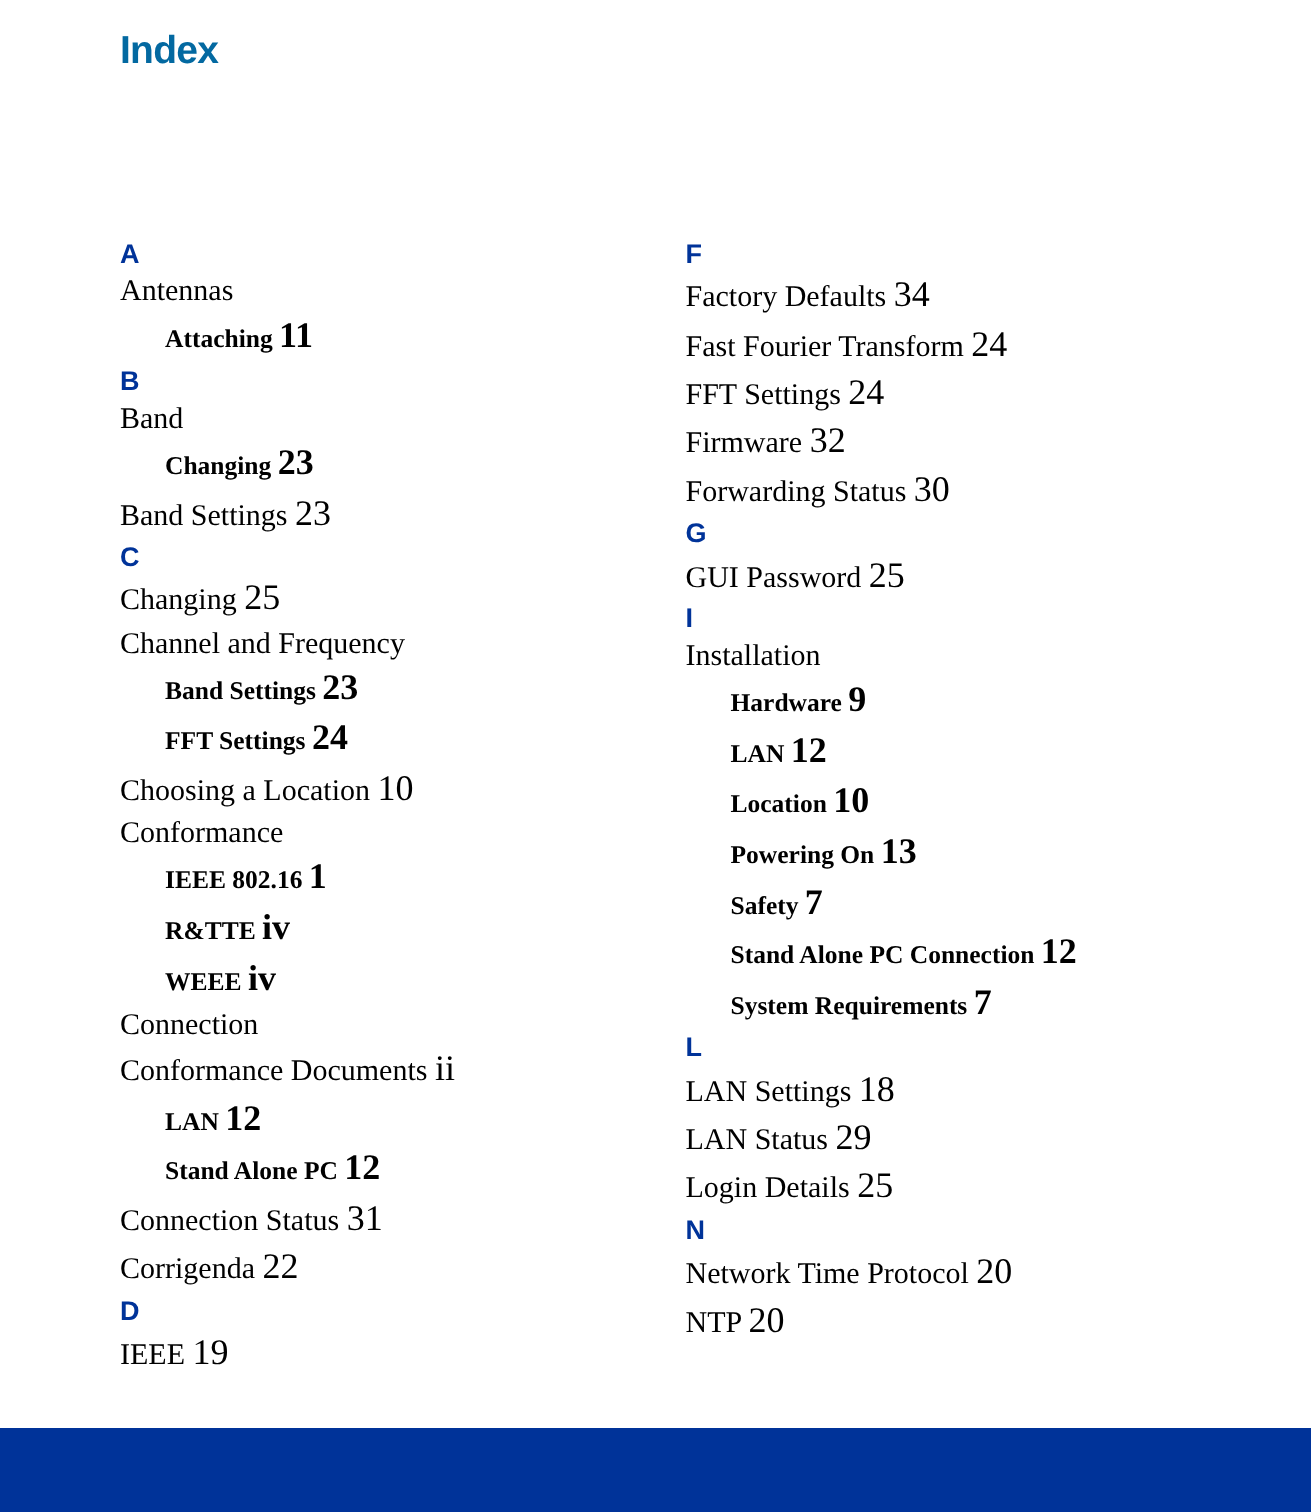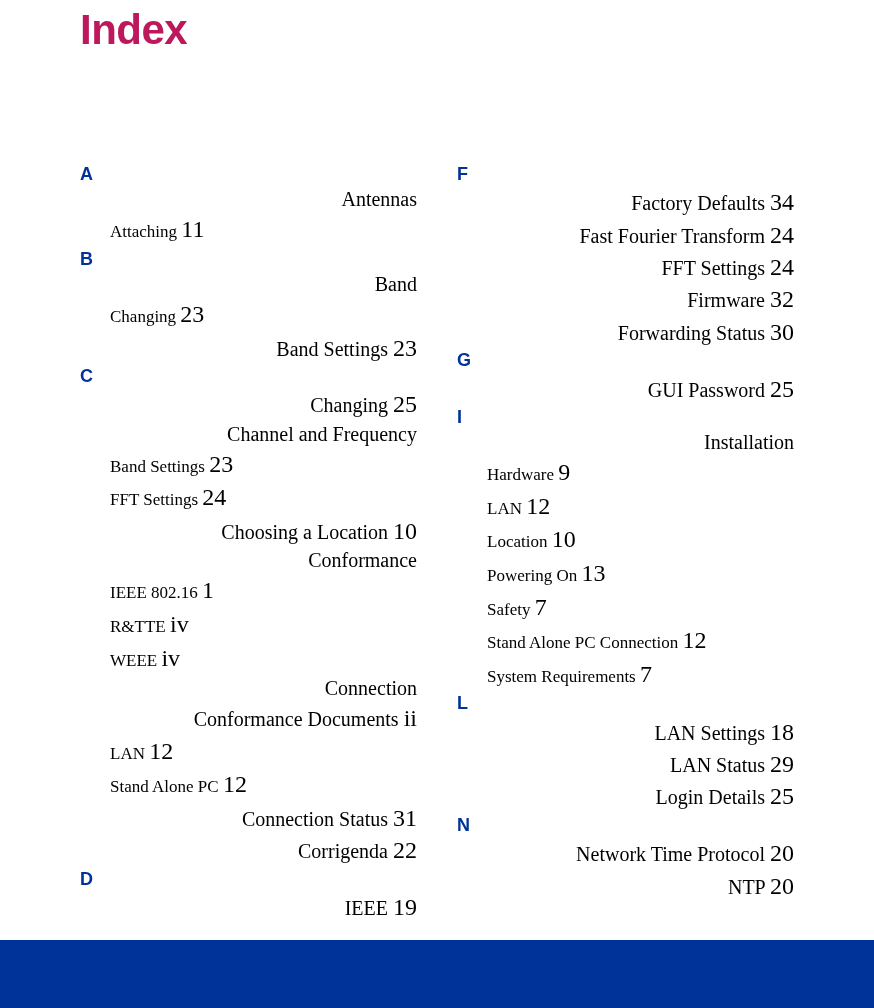--- a/index.html
+++ b/index.html
@@ -1,24 +1,24 @@
 <!DOCTYPE html>
 <html><head>
 <meta charset="utf-8">
 <style>
   * { box-sizing: border-box; margin: 0; padding: 0; }
   html, body { width: 874px; height: 1008px; background: #fff; font-family: "Times New Roman", Times, serif; color: #000; }
   .page { width: 874px; height: 1008px; position: relative; }
   .content { padding: 0 80px; }
-  h1.title { font-family: Verdana, Geneva, sans-serif; font-weight: 700; color: #be185d; font-size: 42px; letter-spacing: -0.5px; padding-top: 6px; padding-bottom: 0; }
+  h1.title { font-family: Verdana, Geneva, sans-serif; font-weight: 700; color: #0369a1; font-size: 26px; letter-spacing: -0.5px; padding-top: 6px; padding-bottom: 0; margin-top: 12px; }
   .columns { display: flex; gap: 40px; margin-top: 108px; }
   .col { flex: 1; }
   .letter { font-family: Verdana, Geneva, sans-serif; font-weight: 700; color: #003399; font-size: 18px; line-height: 1.35; }
-  .entry { font-size: 20px; line-height: 1.35; text-align: right; }
-  .sub { font-size: 17px; line-height: 1.4; margin-left: 30px; }
+  .entry { font-size: 20px; line-height: 1.35; }
+  .sub { font-size: 17px; line-height: 1.4; margin-left: 30px; font-weight: bold; }
   .pg { font-size: 24px; }
   .footer-bar { position: absolute; left: 0; right: 0; bottom: 0; height: 68px; background: #003399; }
 </style>
 </head>
 <body>
 <div class="page">
   <div class="content">
     <h1 class="title">Index</h1>
     <div class="columns">
       <div class="col" id="col-left">

